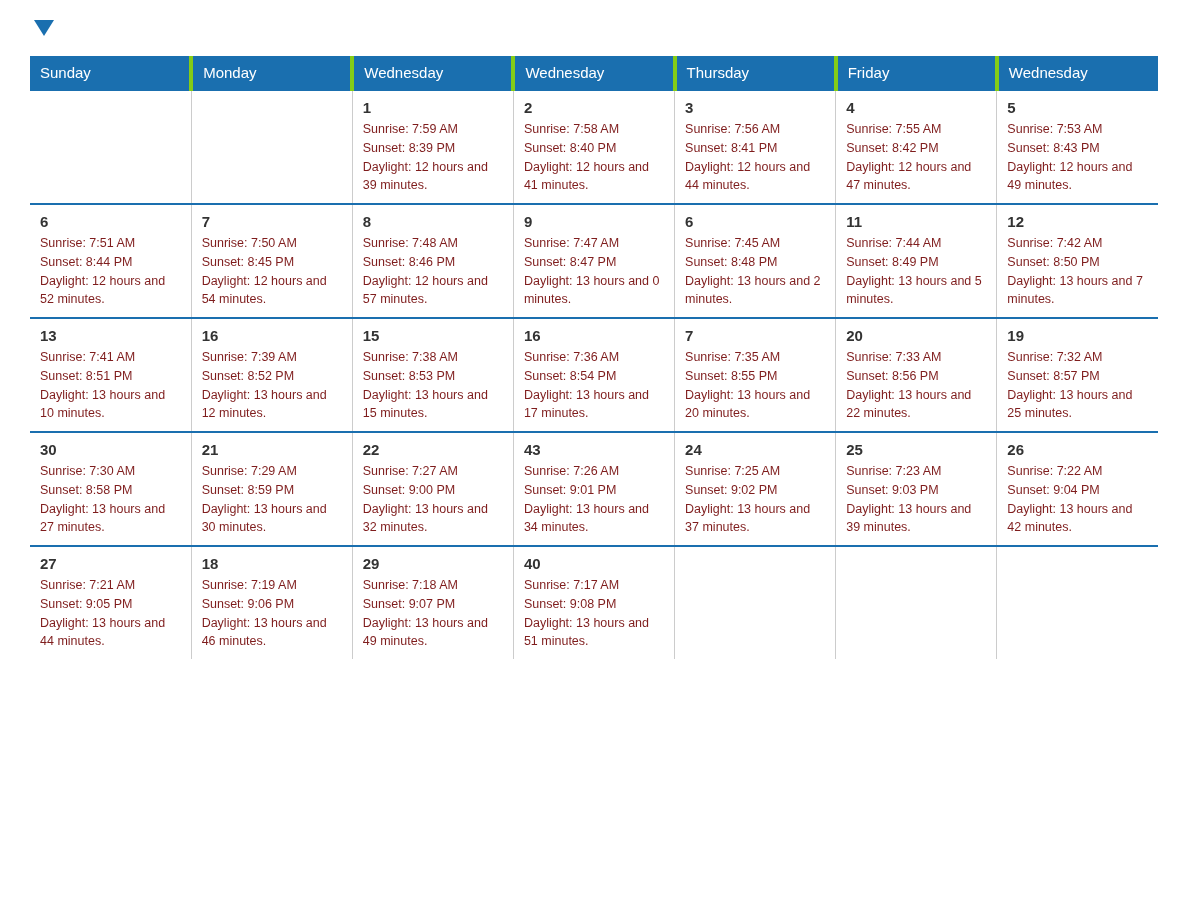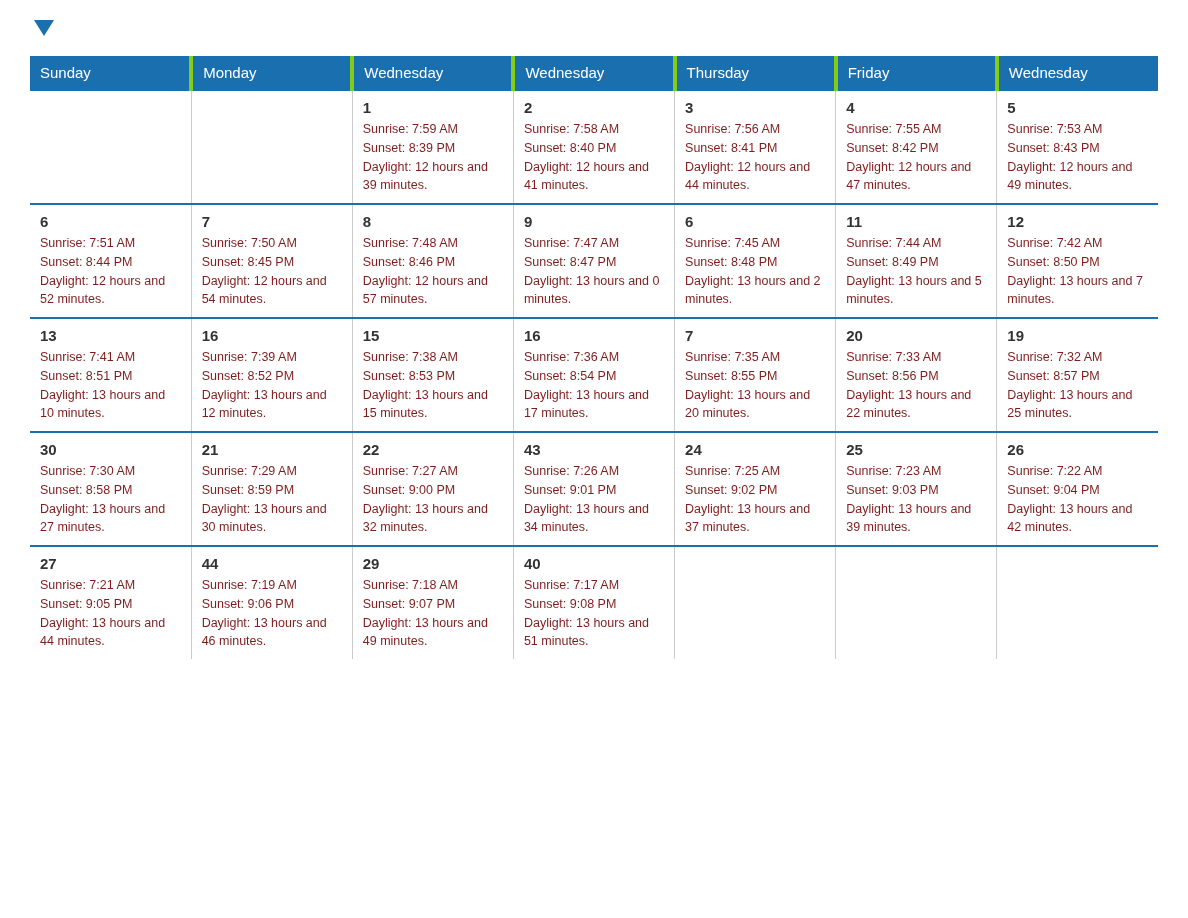--- a/index.html
+++ b/index.html
@@ -247,21 +247,21 @@
           <span class="day-number">26</span>
           <div class="day-info">Sunrise: 7:22 AM<br>Sunset: 9:04 PM<br>Daylight: 13 hours and 42 minutes.</div>
         </td>
       </tr>
       <tr>
         <td>
           <span class="day-number">27</span>
           <div class="day-info">Sunrise: 7:21 AM<br>Sunset: 9:05 PM<br>Daylight: 13 hours and 44 minutes.</div>
         </td>
         <td>
-          <span class="day-number">44</span>
+          <span class="day-number">18</span>
           <div class="day-info">Sunrise: 7:19 AM<br>Sunset: 9:06 PM<br>Daylight: 13 hours and 46 minutes.</div>
         </td>
         <td>
           <span class="day-number">29</span>
           <div class="day-info">Sunrise: 7:18 AM<br>Sunset: 9:07 PM<br>Daylight: 13 hours and 49 minutes.</div>
         </td>
         <td>
           <span class="day-number">40</span>
           <div class="day-info">Sunrise: 7:17 AM<br>Sunset: 9:08 PM<br>Daylight: 13 hours and 51 minutes.</div>
         </td>

